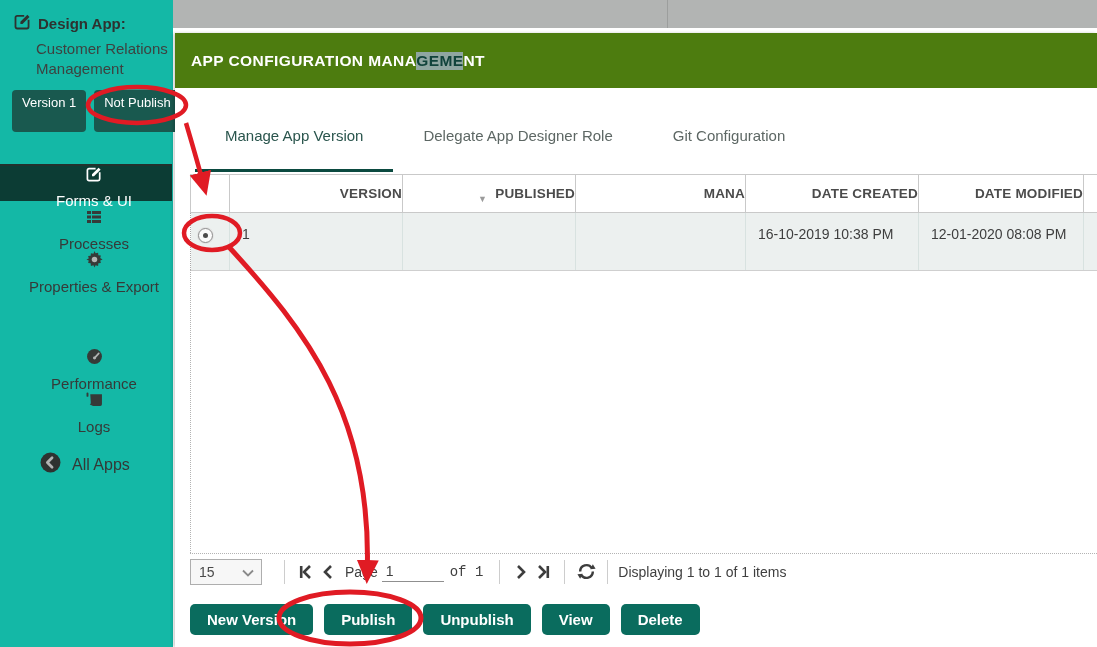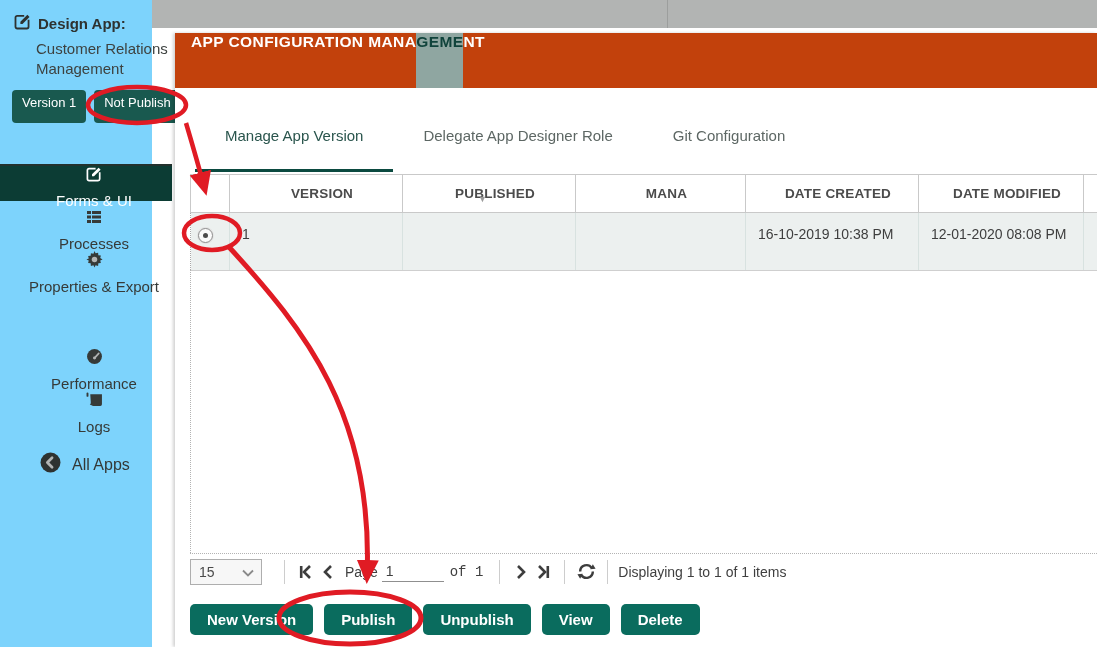--- a/index.html
+++ b/index.html
@@ -5,47 +5,47 @@
   * { margin:0; padding:0; box-sizing:border-box; }
   html,body { width:1097px; height:647px; }
   body { font-family:"Liberation Sans", sans-serif; background:#fff; }
   #page { position:relative; width:1097px; height:647px; overflow:hidden; background:#fff; }
 
   
   .top-strip { position:absolute; left:0; top:0; width:1097px; height:28px; background:#B2B4B3; z-index:2; }
   .top-strip .vdiv { position:absolute; left:667px; top:0; width:1px; height:28px; background:#9c9e9d; }
 
   
-  .sidebar { position:absolute; left:0; top:0; width:152px; height:647px; background:#7dd3fc; z-index:3; color:#343836; }
+  .sidebar { position:absolute; left:0; top:0; width:173px; height:647px; background:#14b8a6; z-index:3; color:#343836; }
   .app-header { position:absolute; left:14px; top:13px; display:flex; align-items:center; gap:7px; font-weight:bold; font-size:15px; color:#2e3230; white-space:nowrap; }
   .app-name { position:absolute; left:36px; top:39px; width:140px; font-size:15px; line-height:20px; color:#3d4240; }
   .badge-row { position:absolute; left:12px; top:90px; display:flex; gap:8px; white-space:nowrap; }
-  .badge { background:#19594F; color:#fff; font-size:13px; padding:5px 10px 13px; border-radius:4px; white-space:nowrap; }
+  .badge { background:#19594F; color:#fff; font-size:13px; padding:5px 10px 22px; border-radius:4px; white-space:nowrap; }
   .nav { position:absolute; left:0; top:164px; width:172px; }
   .nav-item { display:flex; align-items:center; gap:10px; padding-left:16px; height:34px; font-size:15px; color:#363a38; cursor:default; white-space:nowrap;flex-direction:column; }
   .nav-item.active { background:#0C3C34; color:#fff; border-top:2px solid #23312d; height:37px; }
   .nav-item .nicon { width:18px; display:flex; justify-content:center; flex:none; }
   .ni-processes { margin-top:8px; }
   .ni-properties { margin-top:8px; }
   .ni-performance { margin-top:63px; }
   .ni-logs { margin-top:9px; }
   .all-apps { position:absolute; left:40px; top:452px; display:flex; align-items:center; gap:11px; font-size:16px; color:#343836; }
 
   
   .modal { position:absolute; left:175px; top:33px; width:922px; height:614px; background:#fff; z-index:10; box-shadow:-2px 0 3px rgba(0,0,0,.18); }
-  .modal-header { position:absolute; left:0; top:0; width:922px; height:55px; background:#c2410c; color:#fff; display:flex; padding-left:16px; font-size:15.5px; font-weight:bold; letter-spacing:.4px; }
+  .modal-header { position:absolute; left:0; top:0; width:922px; height:55px; background:#4d7c0f; color:#fff; display:flex; align-items:center; padding-left:16px; font-size:15.5px; font-weight:bold; letter-spacing:.4px; }
   .modal-header .sel { background:#8FA6A1; color:#10433B; }
 
   .tabs { position:absolute; left:20px; top:55px; right:0; height:88px; display:flex; border-bottom:1px solid #ddd; height:87px; }
   .tab { height:84px; line-height:96px; padding:0 30px; font-size:15px; color:#5d6764; cursor:pointer; white-space:nowrap;text-align:center; }
   .tab.active { color:#2A554D; border-bottom:3px solid #0B4A40; }
 
   
   .grid { position:absolute; left:15px; top:141px; width:935px; border-collapse:collapse; table-layout:fixed; }
-  .grid th { border:1px solid #c9c9c9; background:#fff; height:38px; text-align:center; padding:0 0 0 12px; font-size:13.5px; color:#4b4b4b; letter-spacing:.2px; }
+  .grid th { border:1px solid #c9c9c9; background:#fff; height:38px; text-align:right; padding:0 0 0 12px; font-size:13.5px; color:#4b4b4b; letter-spacing:.2px; }
   .grid td { background:#ECF0EF; height:58px; vertical-align:top; padding:12px 10px 0 12px; font-size:14px; color:#3e3e3e; border-right:1px solid #d8e2e0; border-bottom:1px solid #cfcfcf; line-height:19px; }
   .grid td.radio-cell { border-left:1px dotted #a8a8a8; padding-left:0; text-align:center; padding-top:15px; }
   .sort-caret { position:absolute; left:303px; top:161px; font-size:9px; color:#9b9b9b; z-index:11; }
   .radio { display:inline-block; width:15px; height:15px; border:1px solid #8d8d8d; border-radius:50%; background:#fbfbfb; position:relative; box-shadow:0 0 0 1px #e3e3e3; }
   .radio .dot { position:absolute; left:4px; top:4px; width:5px; height:5px; border-radius:50%; background:#4c4c4c; }
   .table-void { position:absolute; left:15px; top:237px; width:935px; height:283px; border-left:1px dotted #b3b3b3; }
 
   
   .pager { position:absolute; left:15px; top:520px; width:935px; height:33px; border-top:1px dotted #b3b3b3; display:flex; align-items:center; padding-top:3px; color:#3f3f3f; font-size:14px; }
   .psel { width:72px; height:26px; border:1px solid #aeaeae; background:#f7f7f7; display:flex; align-items:center; justify-content:space-between; padding:0 7px 0 8px; margin-right:12px; color:#4a4a4a; }

